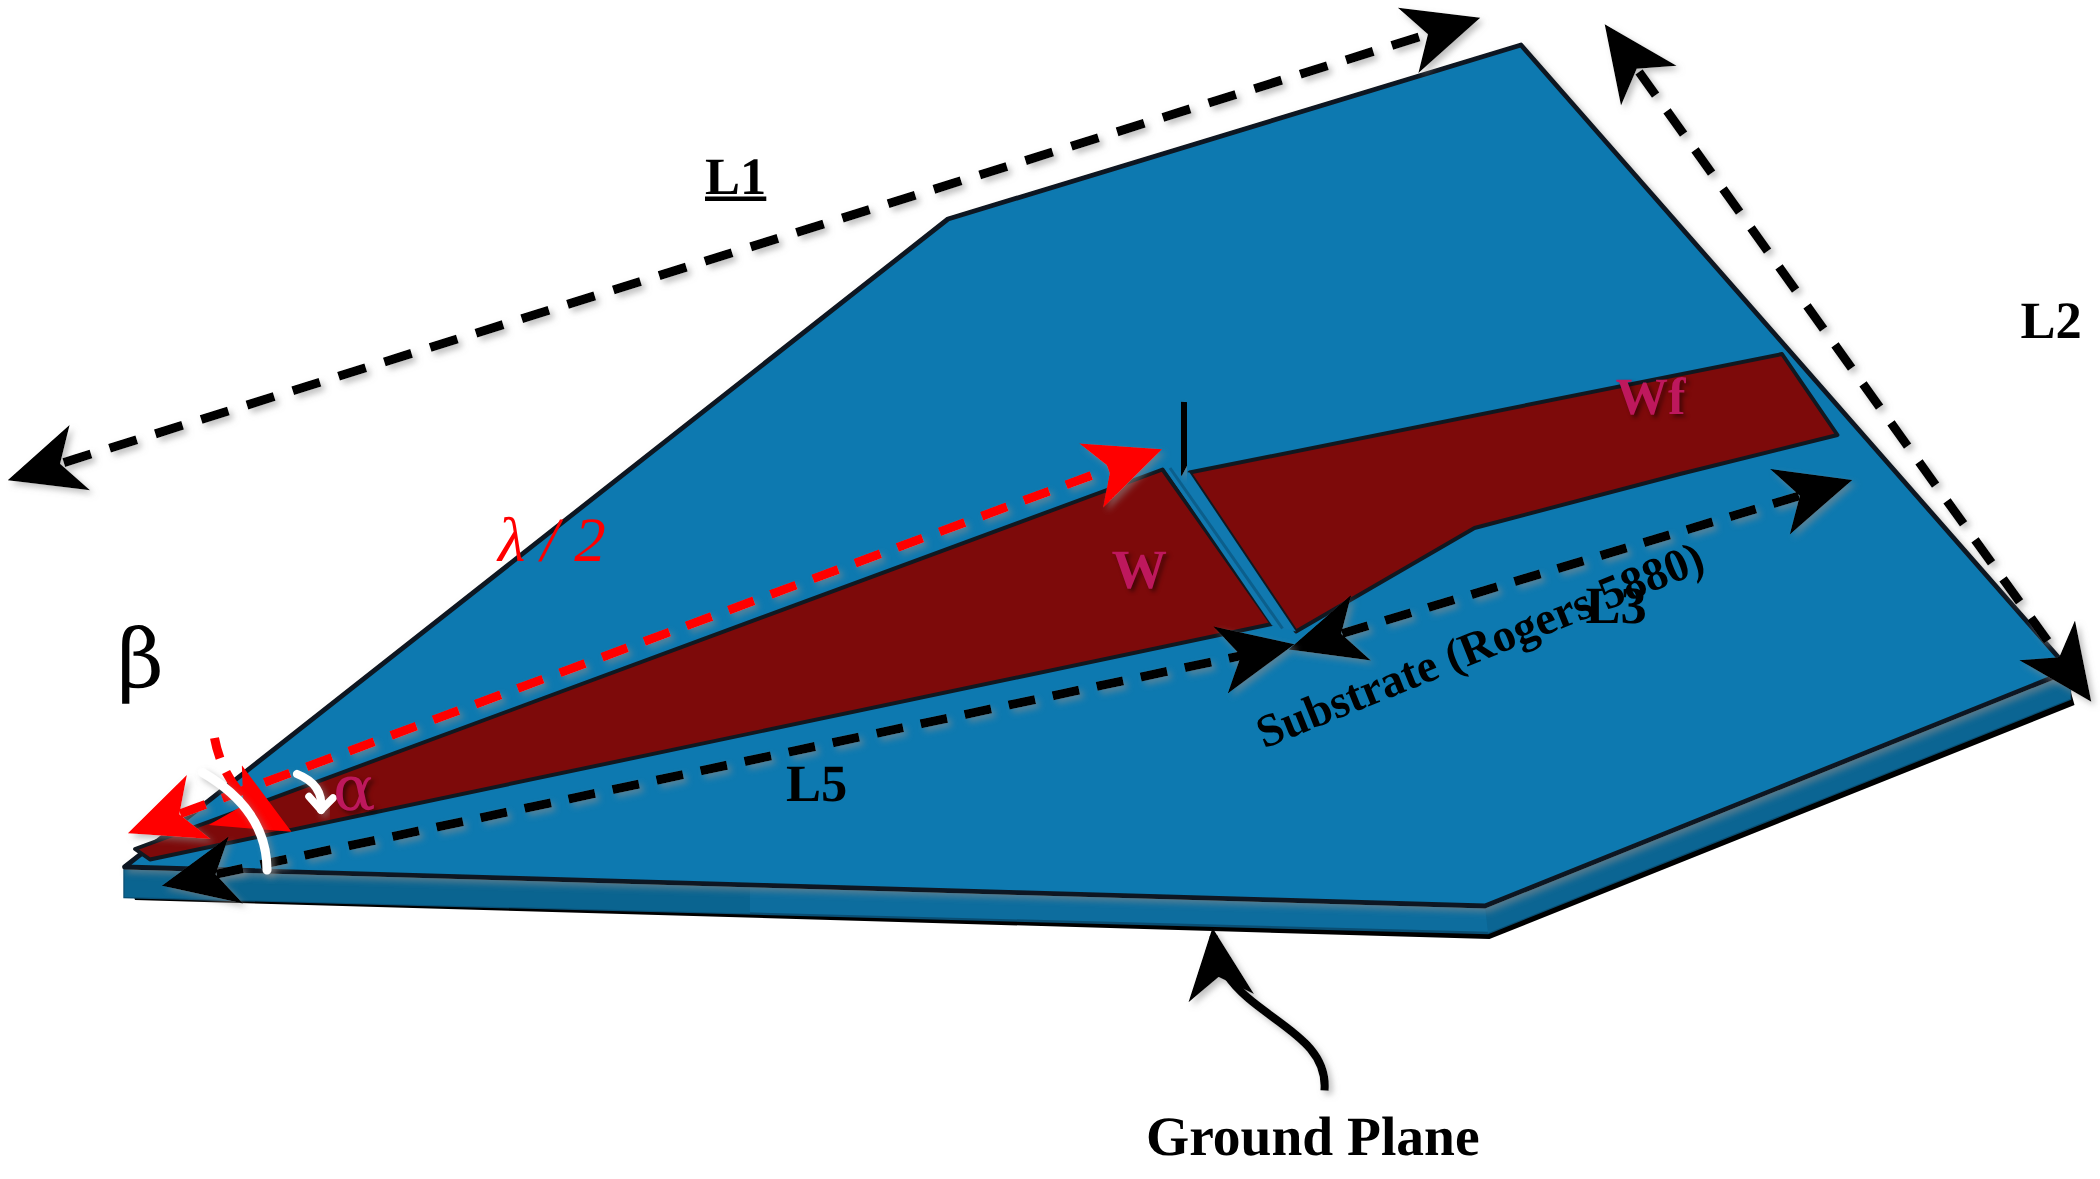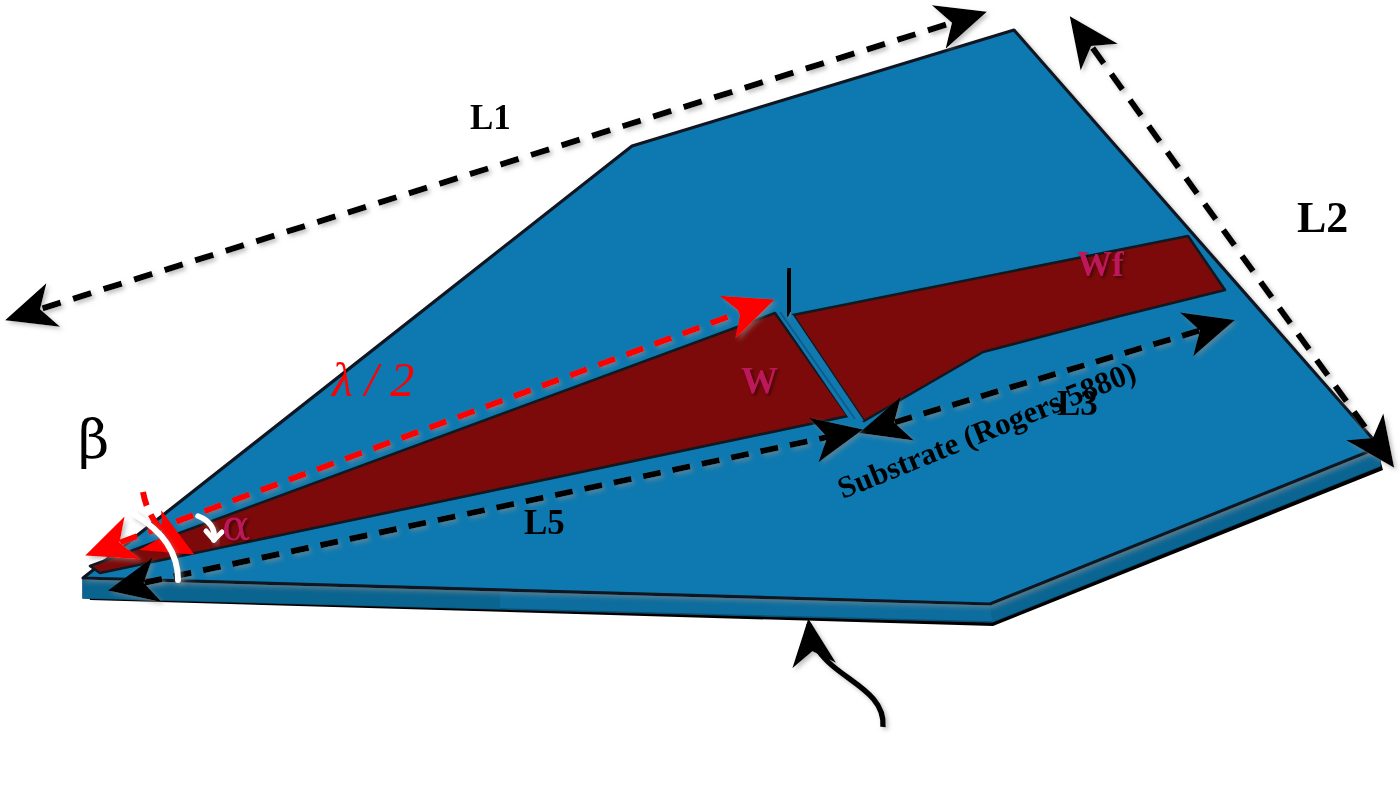--- a/index.html
+++ b/index.html
@@ -98,35 +98,36 @@
 
     <g>
       <line x1="790" y1="268" x2="788" y2="312" stroke="#000" stroke-width="5.5" marker-end="url(#ahBlackSm)" filter="url(#softShadow)"></line>
     </g>
 
     <g>
       <path d="M 883,727 C 886,690 838,680 818,650 C 812,641 810,632 809,624" stroke="#000" stroke-width="5.5" fill="none" marker-end="url(#ahBlackSm)" filter="url(#softShadow)"></path>
     </g>
   </svg>
 
-  <div class="lbl" style="left:470px;top:100px;font-size:35px;">L1</div>
+  <div class="lbl" style="left:470px;top:100px;font-size:35px;text-decoration:underline;">L1</div>
 
-  <div class="lbl" style="left:1297px;top:196px;font-size:44px;">L2</div>
+  <div class="lbl" style="left:1347px;top:196px;font-size:35px;">L2</div>
 
   <div class="lbl" style="left:1057px;top:386px;font-size:35px;font-family:Liberation Serif, serif;">L3</div>
 
   <div class="lbl" style="left:524px;top:505px;font-size:35px;">L5</div>
 
 
   <div class="lbl lbl-white" style="left:741px;top:362px;font-size:37px;text-shadow:2px 2px 3px rgba(0,0,0,.45);">W</div>
 
   <div class="lbl lbl-white" style="left:1077px;top:247px;font-size:35px;text-shadow:2px 2px 3px rgba(0,0,0,.45);">Wf</div>
 
-  <div class="lbl lbl-red" style="left:332px;top:356px;font-size:48px;">λ / 2</div>
+  <div class="lbl lbl-red" style="left:332px;top:340px;font-size:42px;">λ / 2</div>
 
   <div class="lbl lbl-white lbl-greek" style="left:222px;top:505px;font-size:42px;text-shadow:2px 2px 3px rgba(0,0,0,.5);">α</div>
 
   <div class="lbl lbl-greek" style="left:78px;top:413px;font-size:54px;">β</div>
 
   <div class="lbl" style="left:833px;top:475px;font-size:31px;transform:rotate(-22deg);transform-origin:left top;">Substrate (Rogers 5880)</div>
 
+  <div class="lbl" style="left:764px;top:740px;font-size:37px;">Ground Plane</div>
 
 </div>
 
 </body></html>

